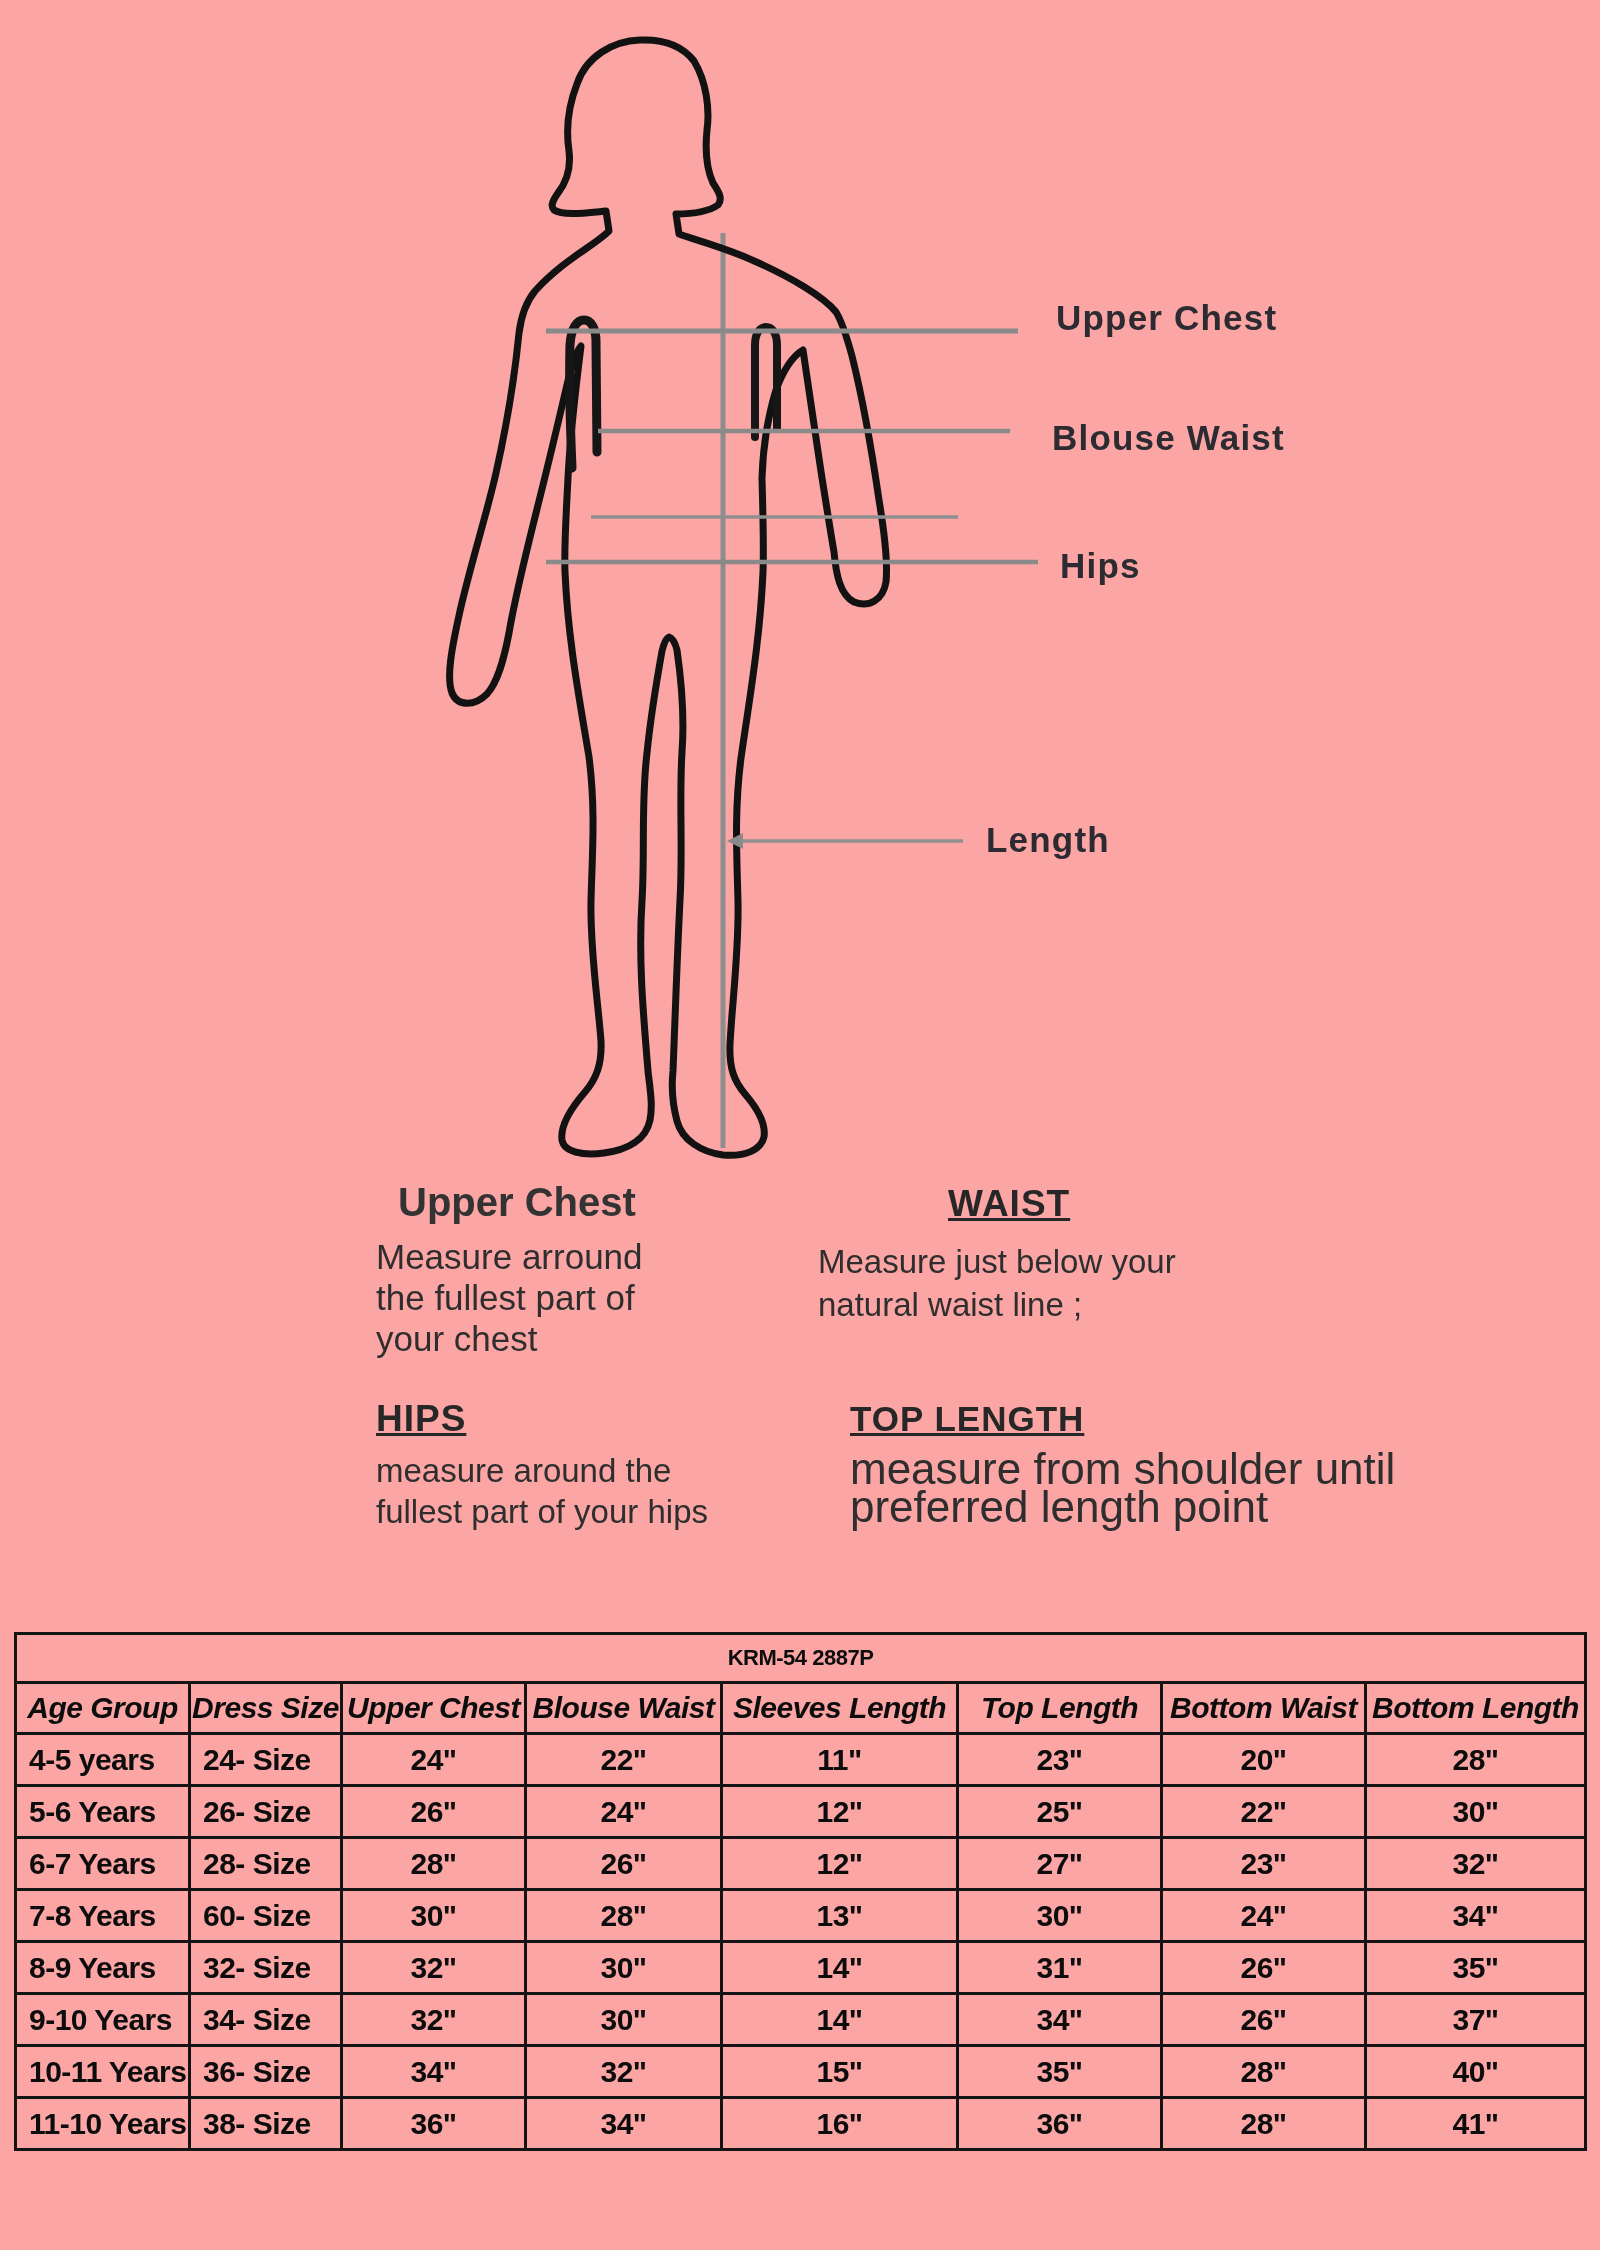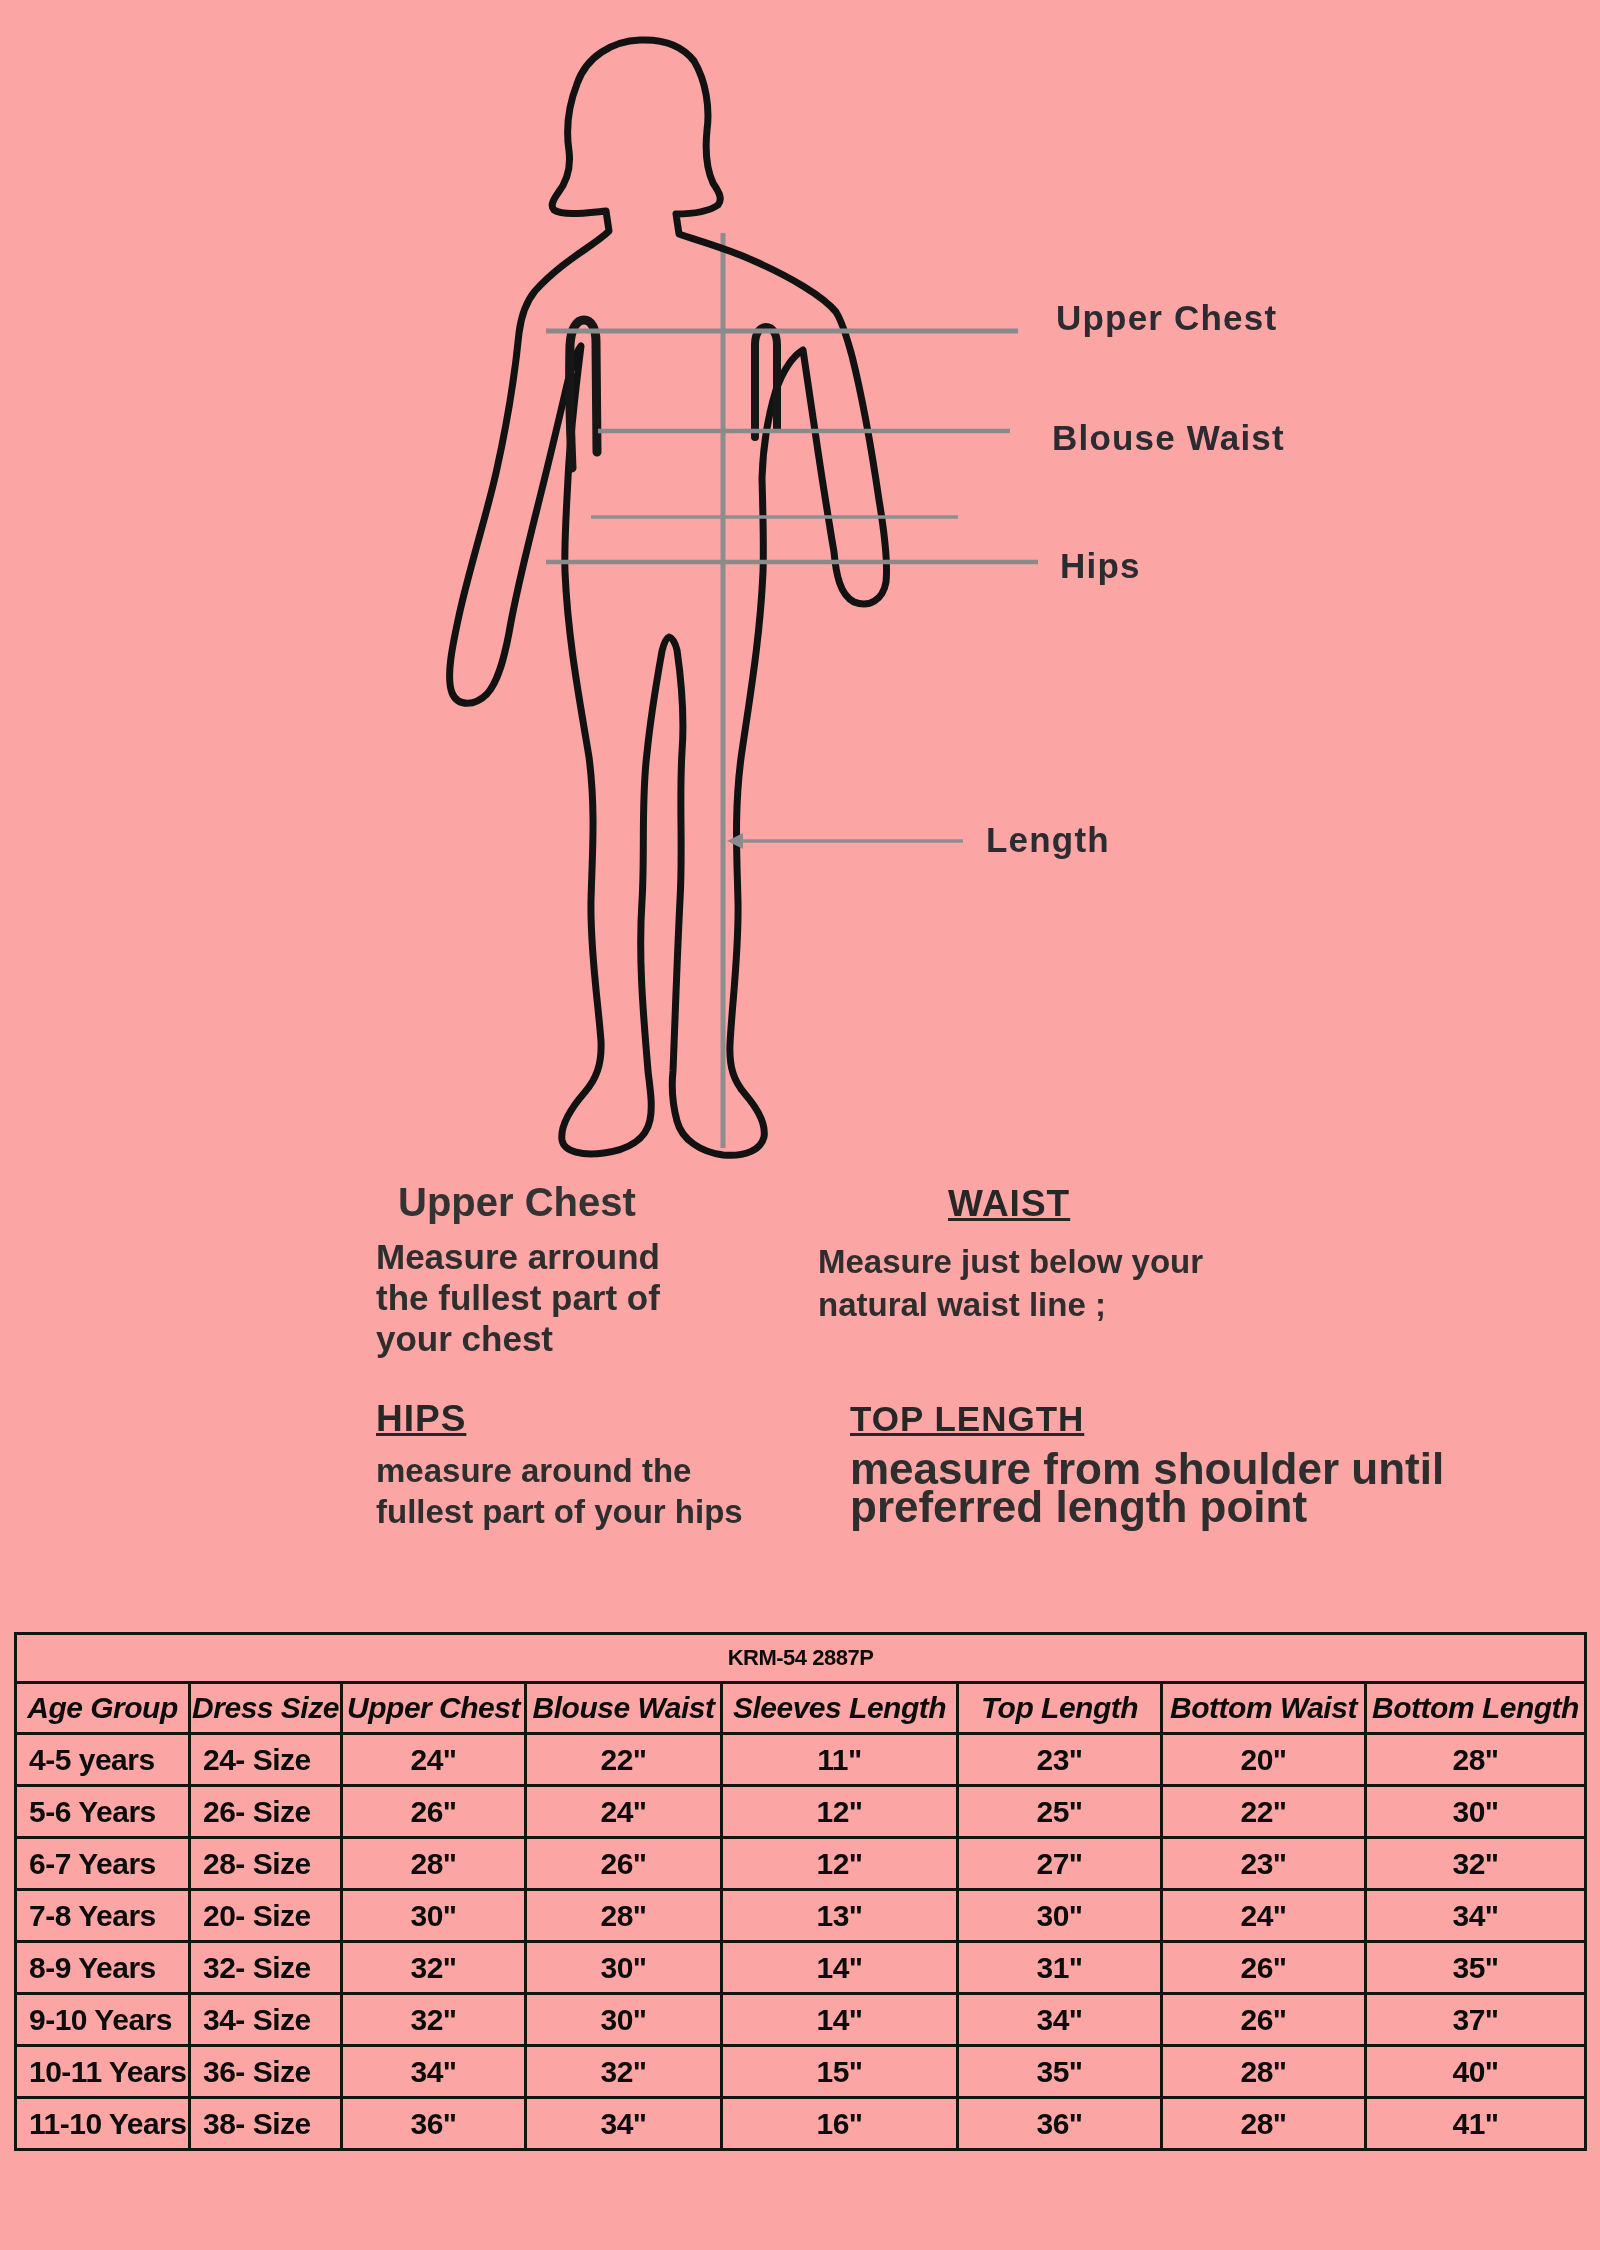--- a/index.html
+++ b/index.html
@@ -9,21 +9,21 @@
   
   .diagram{position:absolute;left:0;top:0;width:1600px;height:1175px;}
   .diagram svg{position:absolute;left:0;top:0;}
   .dlabel{position:absolute;font-size:35px;font-weight:600;color:#2b2b31;
           letter-spacing:1.2px;white-space:nowrap;}
 
   
   .instr-h1{position:absolute;font-size:40px;font-weight:600;color:#333;white-space:nowrap;}
   .instr-h2{position:absolute;font-size:37px;font-weight:700;color:#272727;
             letter-spacing:1px;white-space:nowrap;text-decoration:underline;}
-  .instr-p{position:absolute;font-size:34px;line-height:41px;font-weight:700;color:#2e2e2e;
+  .instr-p{position:absolute;font-size:34px;line-height:41px;font-weight:400;color:#2e2e2e;
            white-space:pre-line;}
 
   
   table.size{position:absolute;left:14px;top:1632px;width:1570px;
              border-collapse:collapse;table-layout:fixed;
              font-family:"Liberation Sans","DejaVu Sans",sans-serif;}
   table.size td,table.size th{border:3px solid #141414;color:#0d0d0d;
              font-weight:700;letter-spacing:-0.5px;overflow:hidden;white-space:nowrap;}
   .title-row td{border:3px solid #141414;border-bottom:5px solid #141414;
              height:44px;text-align:center;font-size:22px;}
@@ -194,21 +194,21 @@
           <td class="cl">28- Size</td>
           <td>28"</td>
           <td>26"</td>
           <td>12"</td>
           <td>27"</td>
           <td>23"</td>
           <td>32"</td>
         </tr>
         <tr class="body-row">
           <td class="cl">7-8 Years</td>
-          <td class="cl">20- Size</td>
+          <td class="cl">60- Size</td>
           <td>30"</td>
           <td>28"</td>
           <td>13"</td>
           <td>30"</td>
           <td>24"</td>
           <td>34"</td>
         </tr>
         <tr class="body-row">
           <td class="cl">8-9 Years</td>
           <td class="cl">32- Size</td>

